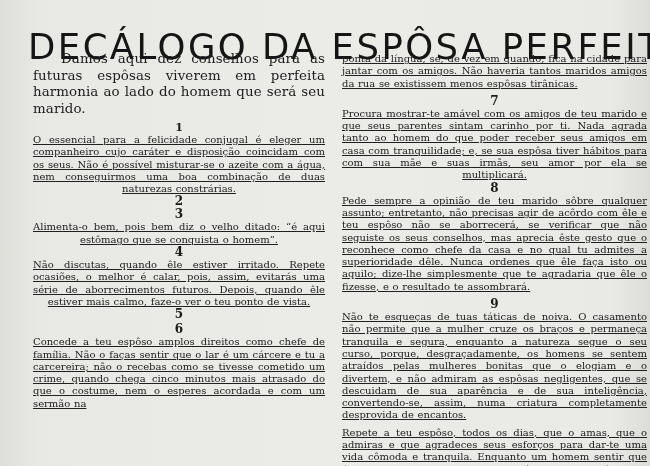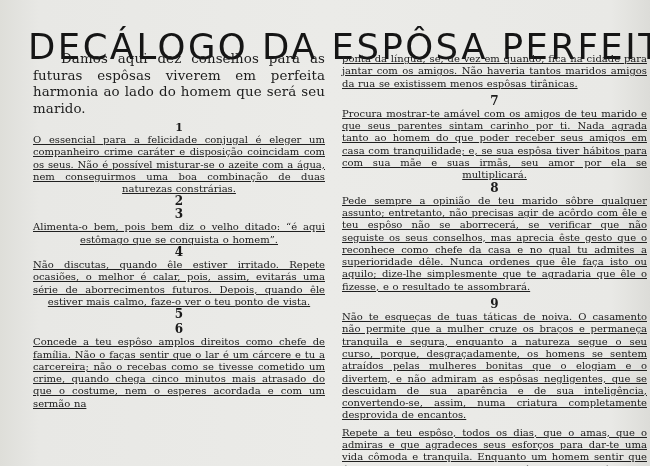--- a/index.html
+++ b/index.html
@@ -90,21 +90,21 @@
 
 <div class="page">
 
   <h1 class="title">DECÁLOGO DA ESPÔSA PERFEITA</h1>
 
   <div class="col col-left">
     <p class="intro">Damos aqui dez conselhos para as futuras espôsas viverem em perfeita harmonia ao lado do homem que será seu marido.</p>
 
     <div>
       <p class="num">1</p>
-      <p class="para">O essencial para a felicidade conjugal é eleger um companheiro crime caráter e disposição coincidam com os seus. Não é possível misturar-se o azeite com a água, nem conseguirmos uma boa combinação de duas naturezas constrárias.</p>
+      <p class="para">O essencial para a felicidade conjugal é eleger um companheiro cujo caráter e disposição coincidam com os seus. Não é possível misturar-se o azeite com a água, nem conseguirmos uma boa combinação de duas naturezas constrárias.</p>
     </div>
 
     <div>
       <p class="num big">2</p>
     </div>
 
     <div>
       <p class="num big">3</p>
       <p class="para">Alimenta-o bem, pois bem diz o velho ditado: “é aqui estômago que se conquista o homem”.</p>
     </div>

